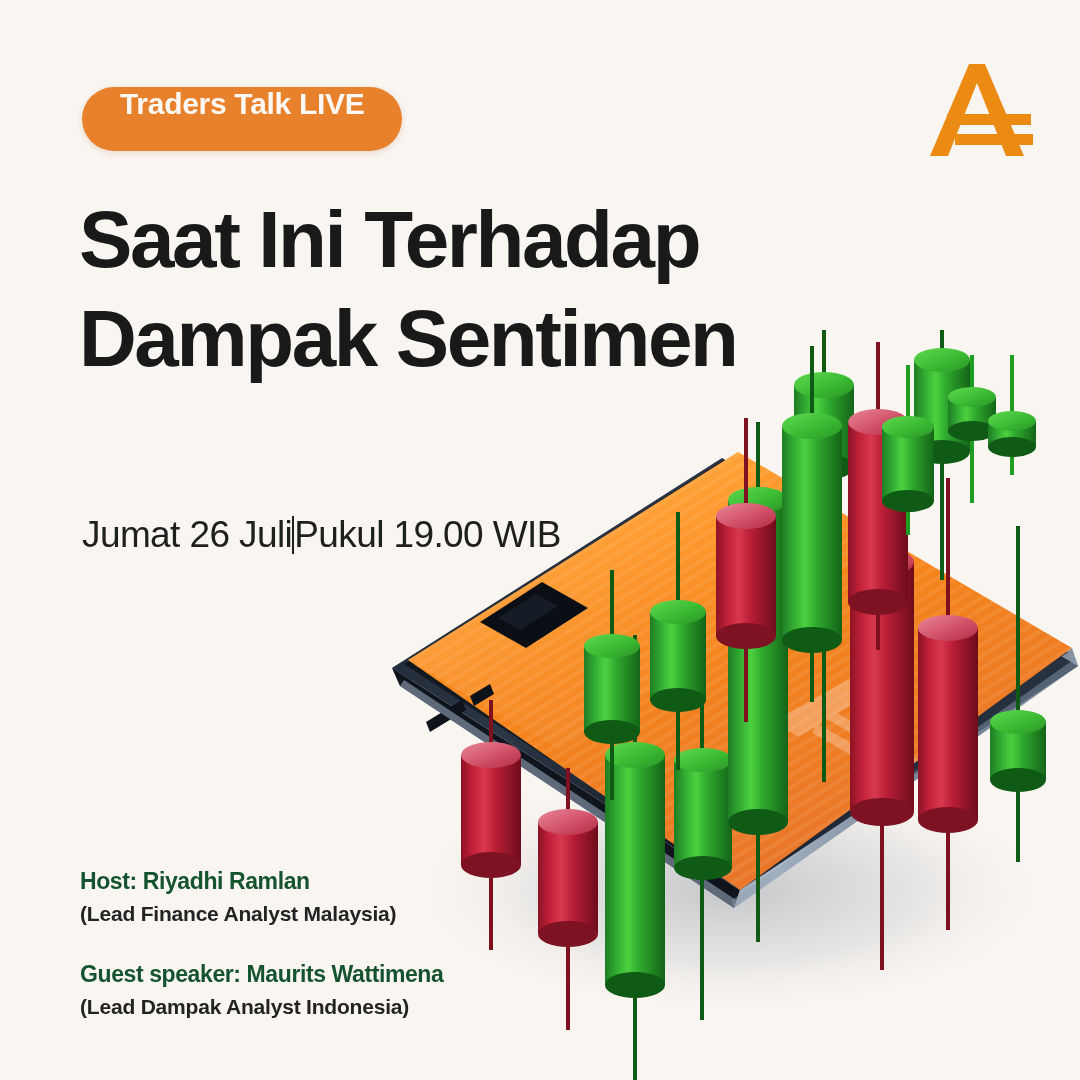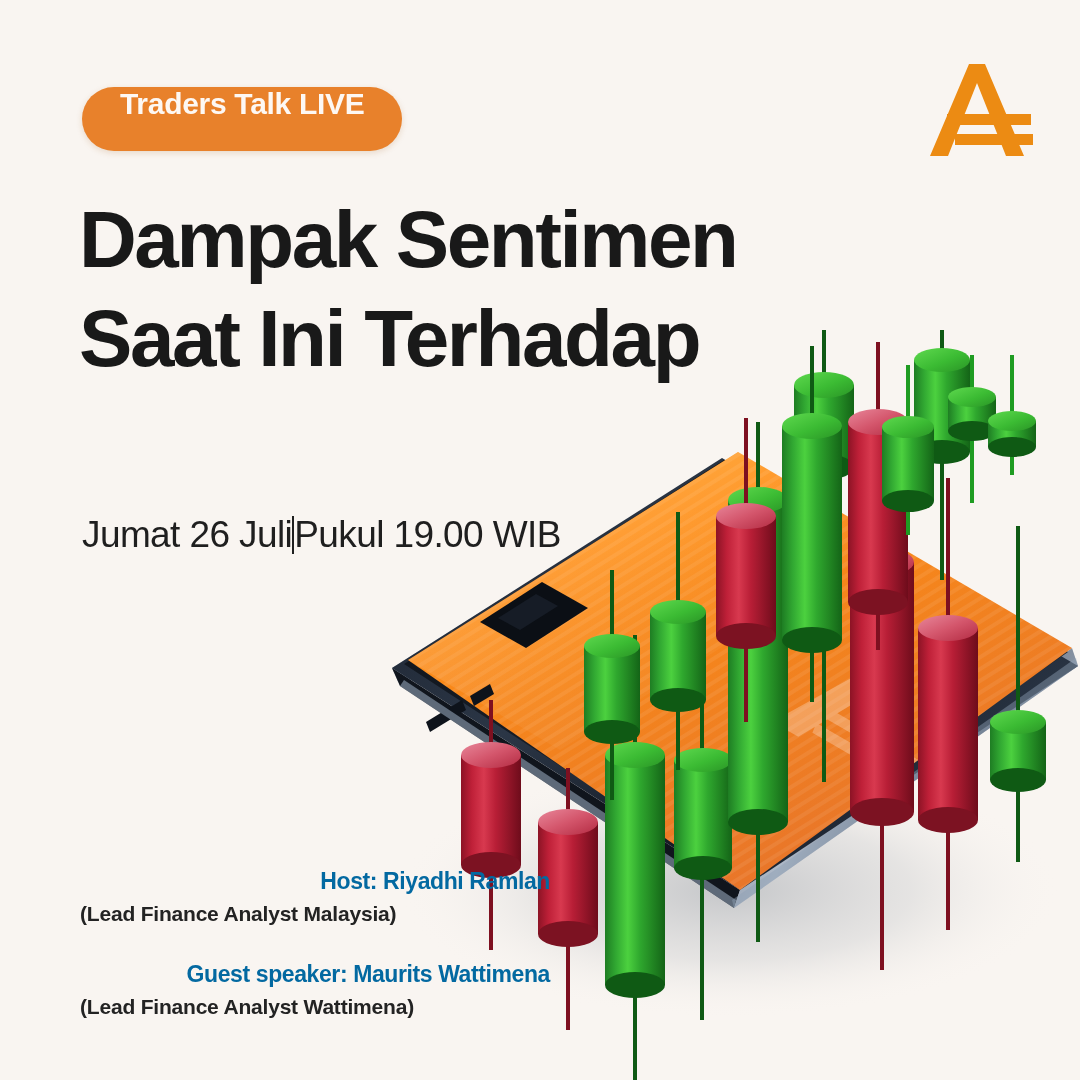--- a/index.html
+++ b/index.html
@@ -61,22 +61,22 @@
   #datetime .sep {
     display:inline-block; width:2px; height:38px;
     background:#1f1f1f;
   }
 
   
   #credits { position:absolute; left:80px; top:866px; width:470px; z-index:40; }
   .credit-block { margin-bottom:30px; }
   .credit-block:last-child { margin-bottom:11px; }
   .credit-name {
-    color:#0369a1; font-size:23px; font-weight:bold;
-    letter-spacing:-0.4px; white-space:nowrap; line-height:30px;text-align:right;
+    color:#14532d; font-size:23px; font-weight:bold;
+    letter-spacing:-0.4px; white-space:nowrap; line-height:30px;
   }
   .credit-role {
     color:#232323; font-size:21px; font-weight:bold;
     letter-spacing:-0.2px; white-space:nowrap; line-height:30px;
     margin-top:3px;
   }
 
   
   #illustration {
     position:absolute; left:330px; top:330px;
@@ -96,22 +96,22 @@
         <rect x="30" y="76" width="78" height="11"></rect>
       </g>
     </svg>
   </div>
 
   <div id="badge">
     <span id="badge-label">Traders Talk LIVE</span>
   </div>
 
   <div id="headline">
+    <span class="hl">Saat Ini Terhadap</span>
     <span class="hl">Dampak Sentimen</span>
-    <span class="hl">Saat Ini Terhadap</span>
   </div>
 
   <div id="datetime">
     <span>Jumat 26 Juli</span>
     <span class="sep"></span>
     <span>Pukul 19.00 WIB</span>
   </div>
 
   <div id="illustration">
     <svg width="760" height="760" viewBox="0 0 760 760">
@@ -404,17 +404,17 @@
     </g>
   </svg>
 
   <div id="credits">
     <div class="credit-block">
       <div class="credit-name">Host: Riyadhi Ramlan</div>
       <div class="credit-role">(Lead Finance Analyst Malaysia)</div>
     </div>
     <div class="credit-block">
       <div class="credit-name">Guest speaker: Maurits Wattimena</div>
-      <div class="credit-role">(Lead Finance Analyst Wattimena)</div>
+      <div class="credit-role">(Lead Dampak Analyst Indonesia)</div>
     </div>
   </div>
 
 </div>
 
 </body></html>

